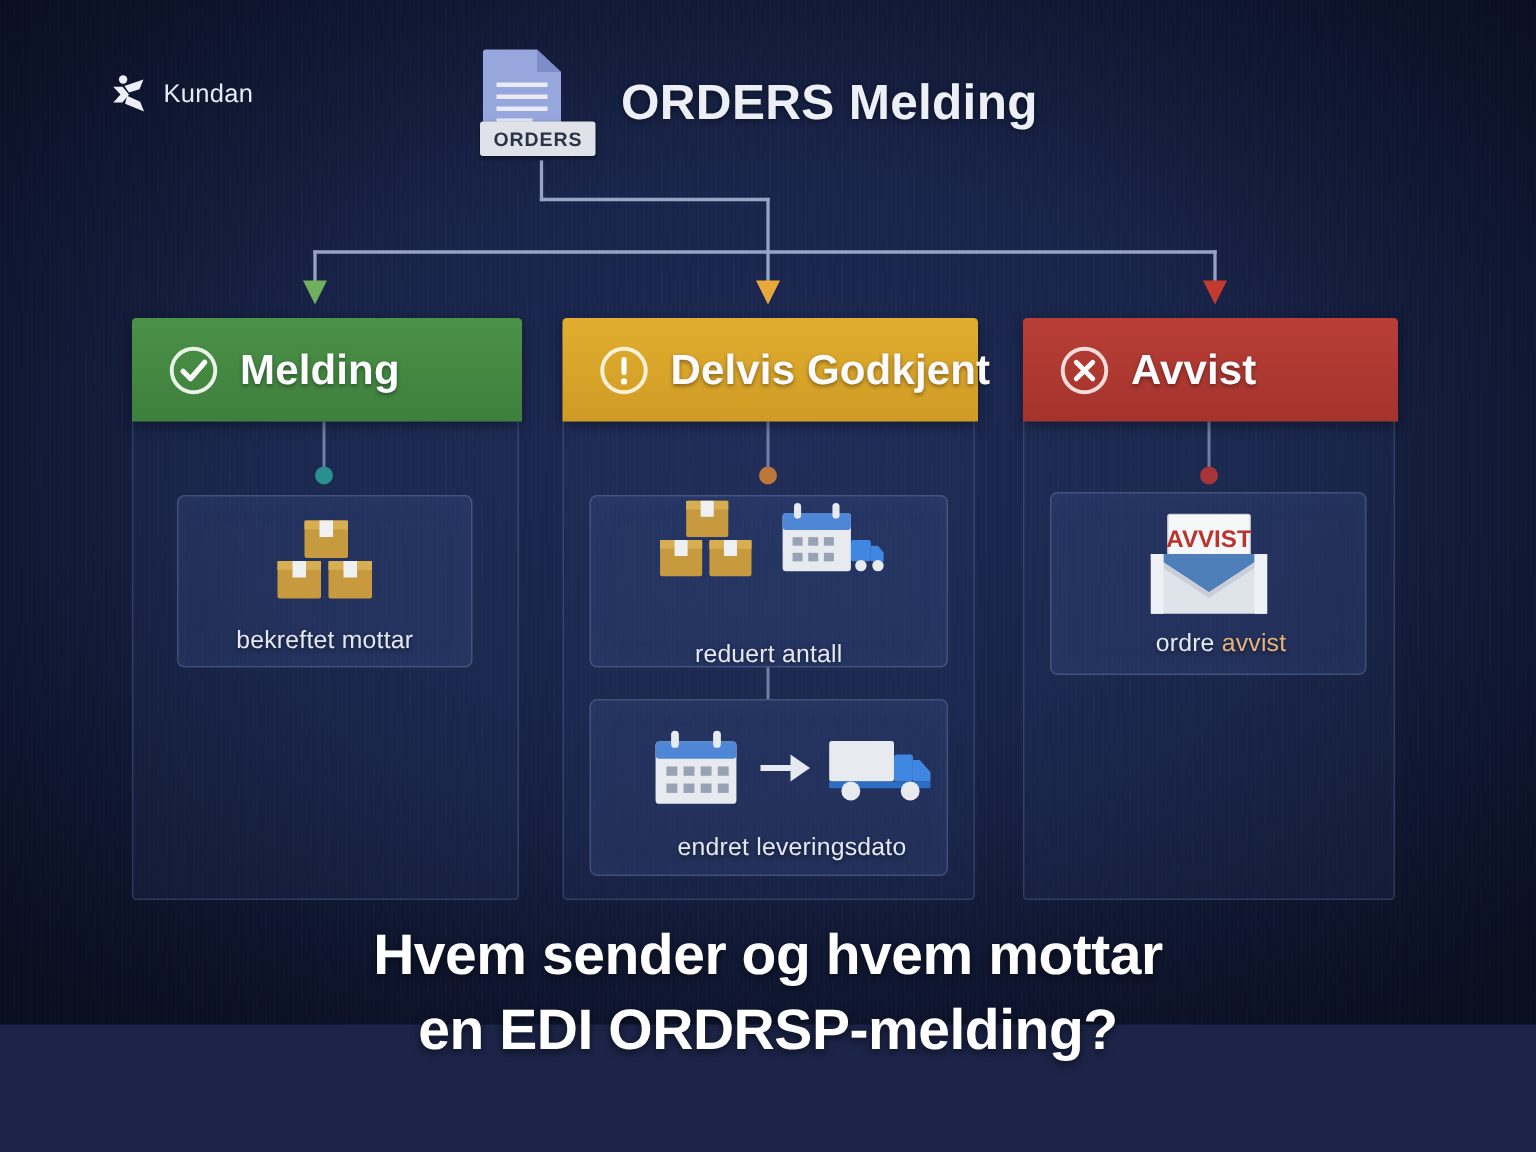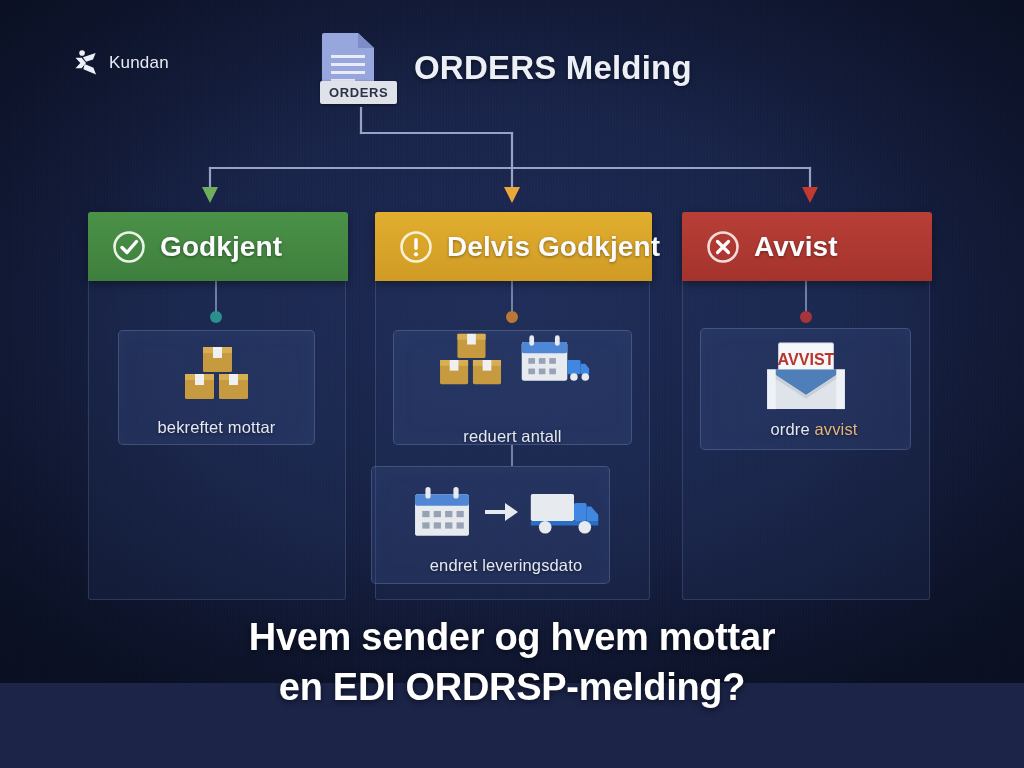--- a/index.html
+++ b/index.html
@@ -126,21 +126,21 @@
   .item-label {
     color: #e4e8f2;
     font-size: 16.5px;
     letter-spacing: .15px;
     margin-top: 8px;
     white-space: nowrap;
     text-shadow: 0 1px 3px rgba(0,0,0,.45);
   }
   #card-bekreftet     { left: 118px; top: 330px; width: 197px; height: 115px; }
   #card-redusert      { left: 393px; top: 330px; width: 239px; height: 115px; gap: 29px; }
-  #card-leveringsdato { left: 371px; top: 466px; width: 239px; height: 118px; padding-left: 31px; }
+  #card-leveringsdato { left: 393px; top: 466px; width: 239px; height: 118px; padding-left: 31px; }
   #card-avvist        { left: 700px; top: 328px; width: 211px; height: 122px; }
 
   
   #card-avvist .item-label .w1 { color: #e4e8f2; margin-left: 17px; }
   #card-avvist .item-label .w2 { color: #e6b47a; }
 
   
   #caption-band {
     position: absolute; left: 0; top: 683px; width: 1024px; height: 85px;
     background: #1c2448;
@@ -221,21 +221,21 @@
     </div>
     <div id="source-title">ORDERS Melding</div>
   </div>
 
   <div class="column" id="col-approved">
     <div class="col-header">
       <svg class="status-icon" viewBox="0 0 34 34">
         <circle cx="17" cy="17" r="14.5" fill="none" stroke="#e9f3e6" stroke-width="2.6"></circle>
         <path d="M10 17.5 L15 22.5 L24.5 11.5" fill="none" stroke="#ffffff" stroke-width="3.4" stroke-linecap="round" stroke-linejoin="round"></path>
       </svg>
-      <span class="status-label">Godkjent</span>
+      <span class="status-label">Melding</span>
     </div>
   </div>
 
   <div class="column" id="col-partial">
     <div class="col-header">
       <svg class="status-icon" viewBox="0 0 34 34">
         <circle cx="17" cy="17" r="14.5" fill="none" stroke="#fbf1d6" stroke-width="2.6"></circle>
         <rect x="15.3" y="8" width="3.4" height="12" rx="1.7" fill="#ffffff"></rect>
         <circle cx="17" cy="24.3" r="2.1" fill="#ffffff"></circle>
       </svg>

